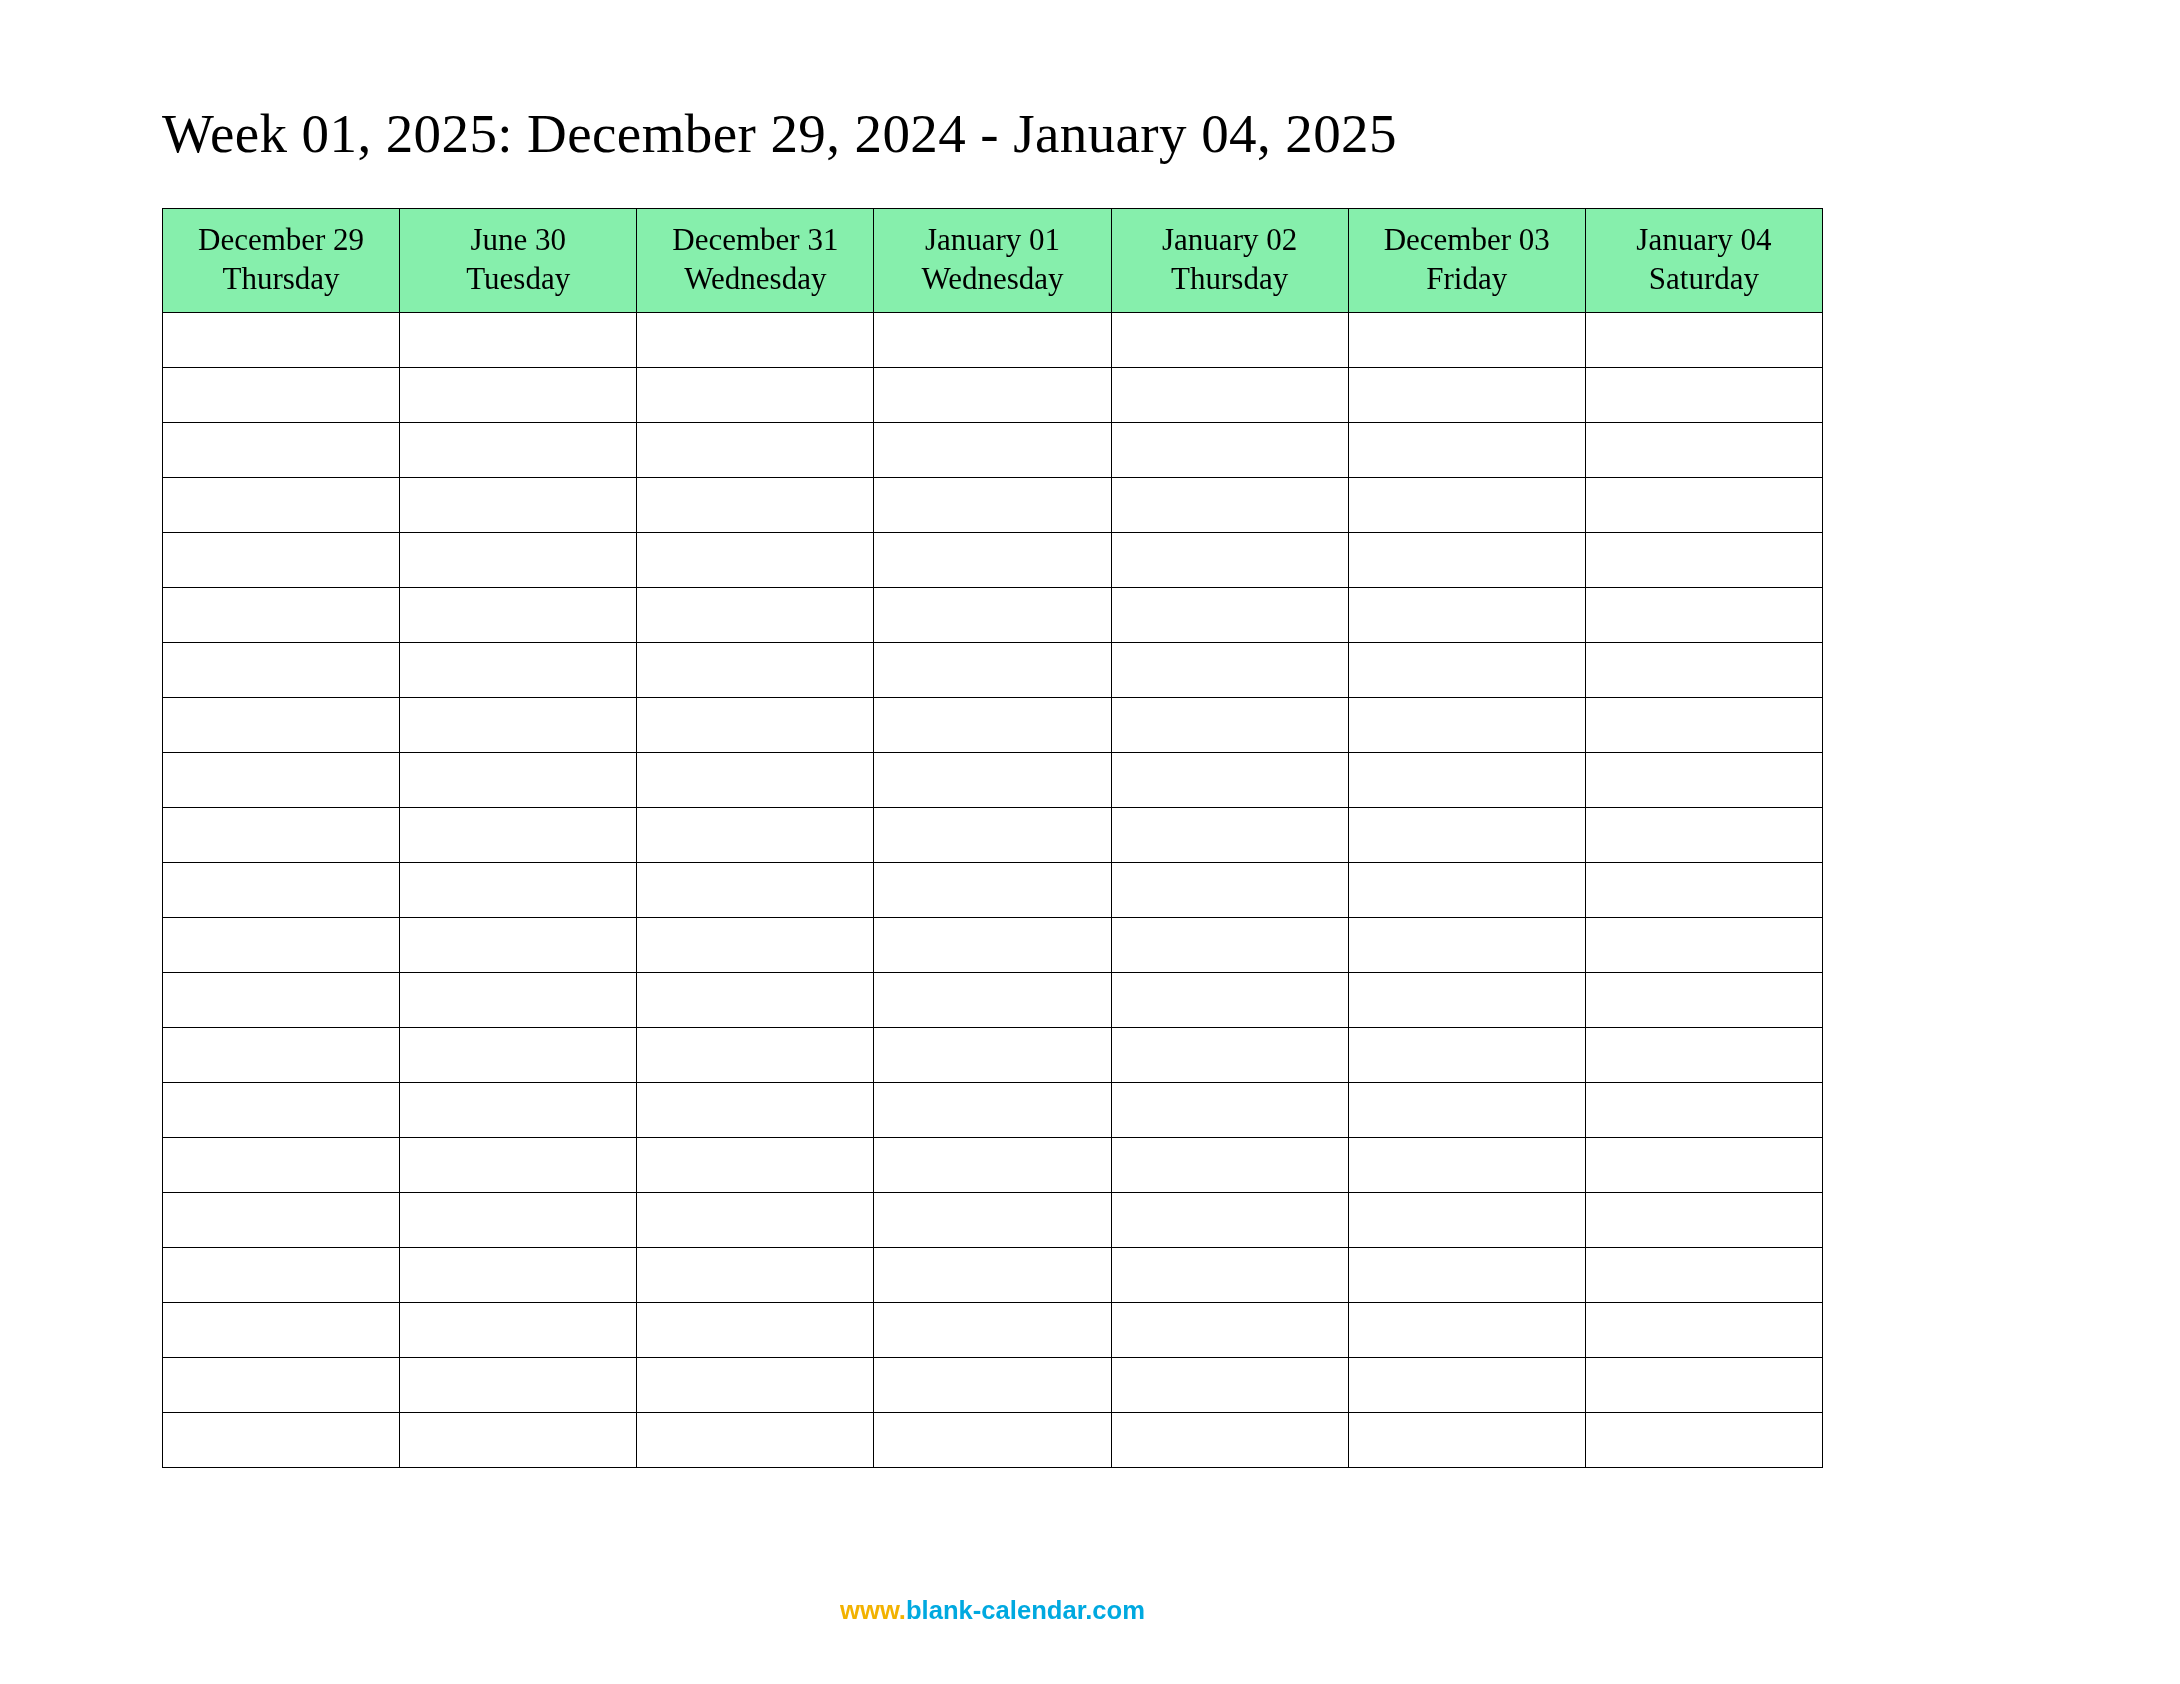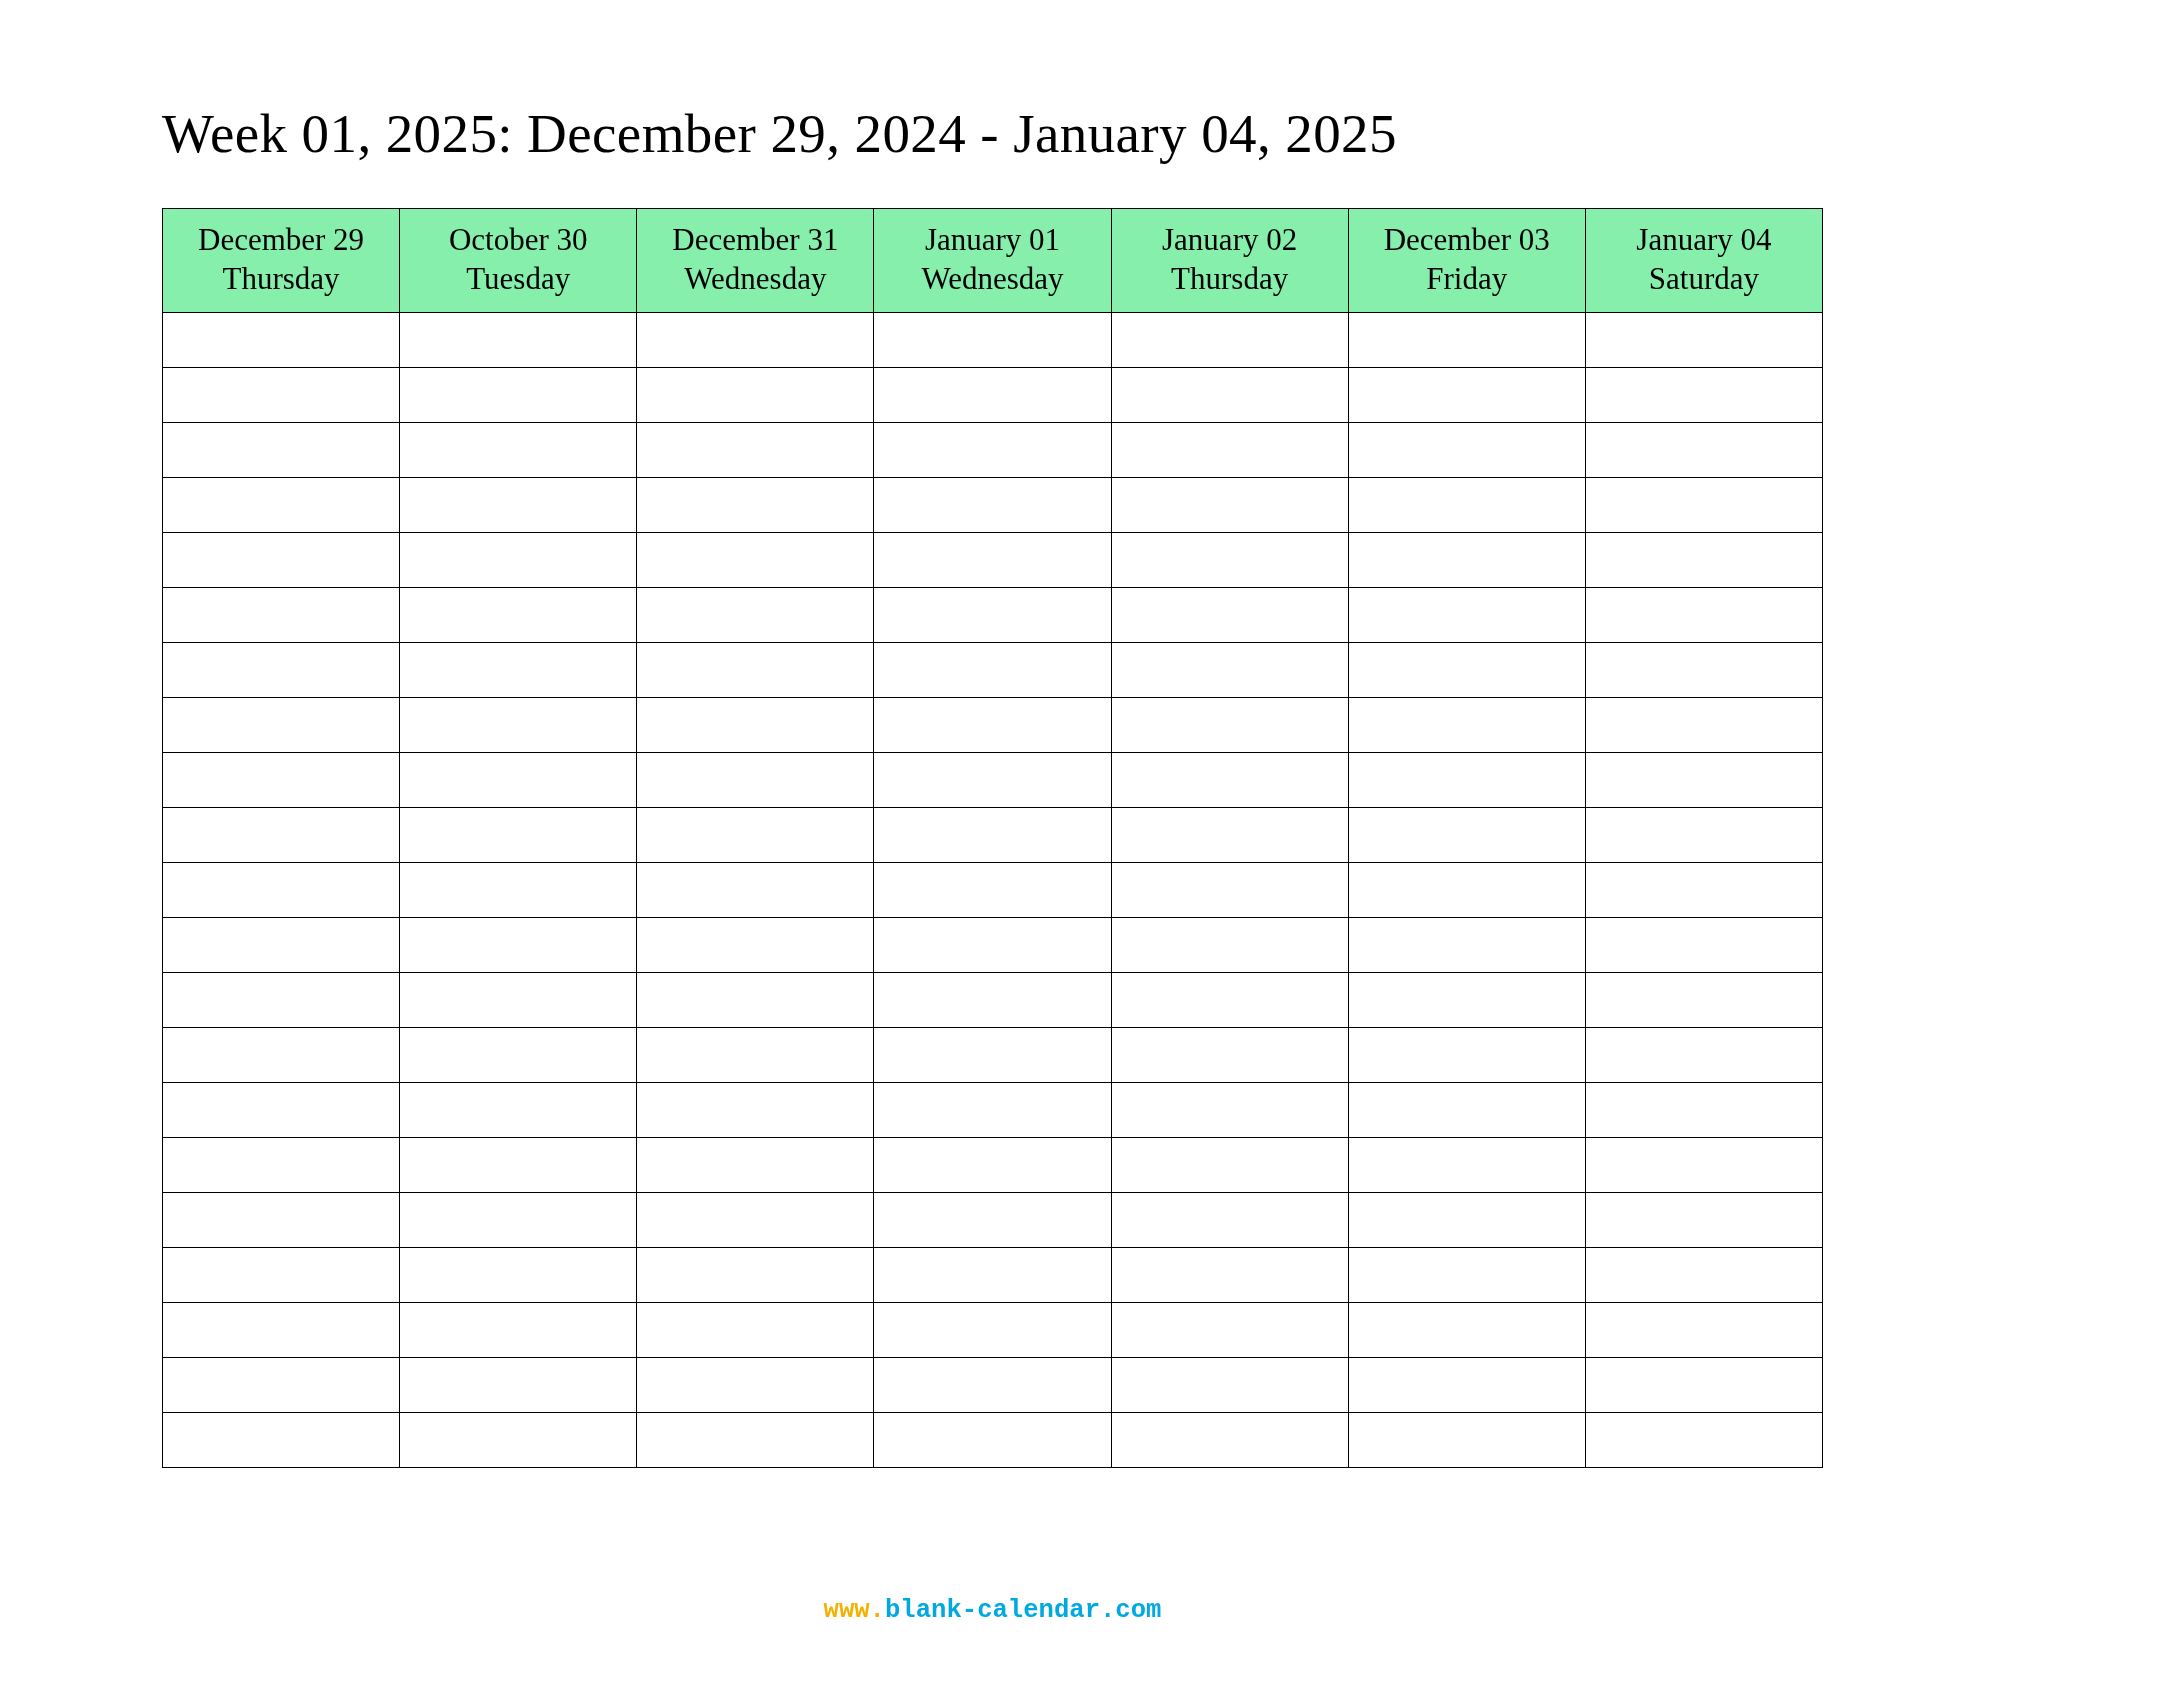--- a/index.html
+++ b/index.html
@@ -50,21 +50,21 @@
   table.calendar td {
     height: 55px;
     background: #ffffff;
   }
   .footer-link {
     position: absolute;
     left: 0;
     right: 0;
     bottom: 60px;
     text-align: center;
-    font-family: Liberation Mono, monospace;
+    font-family: Liberation Sans, sans-serif;
     font-size: 25.6px;
     font-weight: bold;
   }
   .footer-link .www   { color: #f2b200; }
   .footer-link .blank { color: #00a9e0; }
 </style>
 </head>
 <body>
 
 <div class="page">
@@ -72,21 +72,21 @@
   <h1 class="title">Week 01, 2025: December 29, 2024 - January 04, 2025</h1>
 
   <table class="calendar">
     <thead>
       <tr>
         <th>
           <span class="date-line">December 29</span>
           <span class="day-line">Thursday</span>
         </th>
         <th>
-          <span class="date-line">October 30</span>
+          <span class="date-line">June 30</span>
           <span class="day-line">Tuesday</span>
         </th>
         <th>
           <span class="date-line">December 31</span>
           <span class="day-line">Wednesday</span>
         </th>
         <th>
           <span class="date-line">January 01</span>
           <span class="day-line">Wednesday</span>
         </th>

